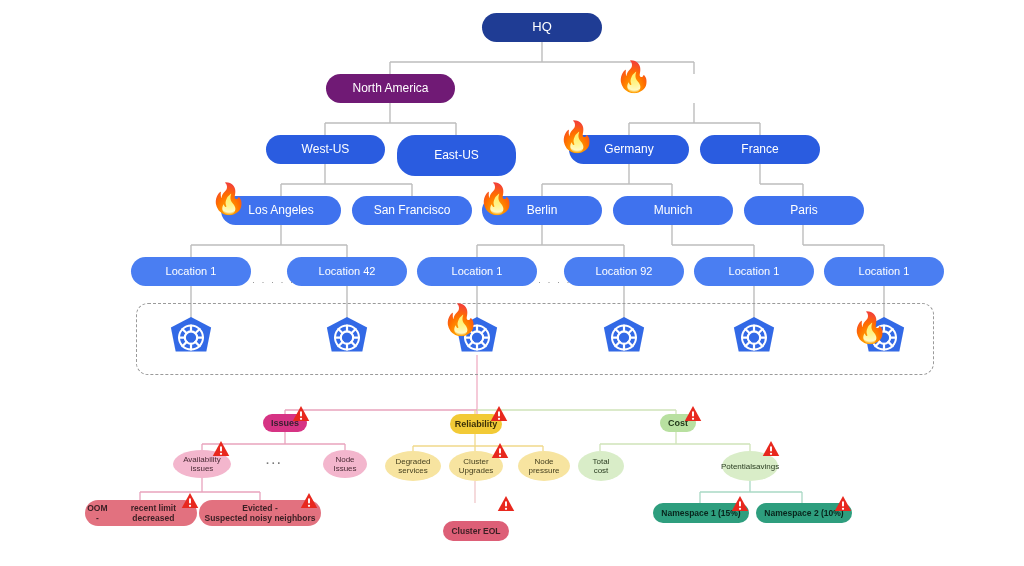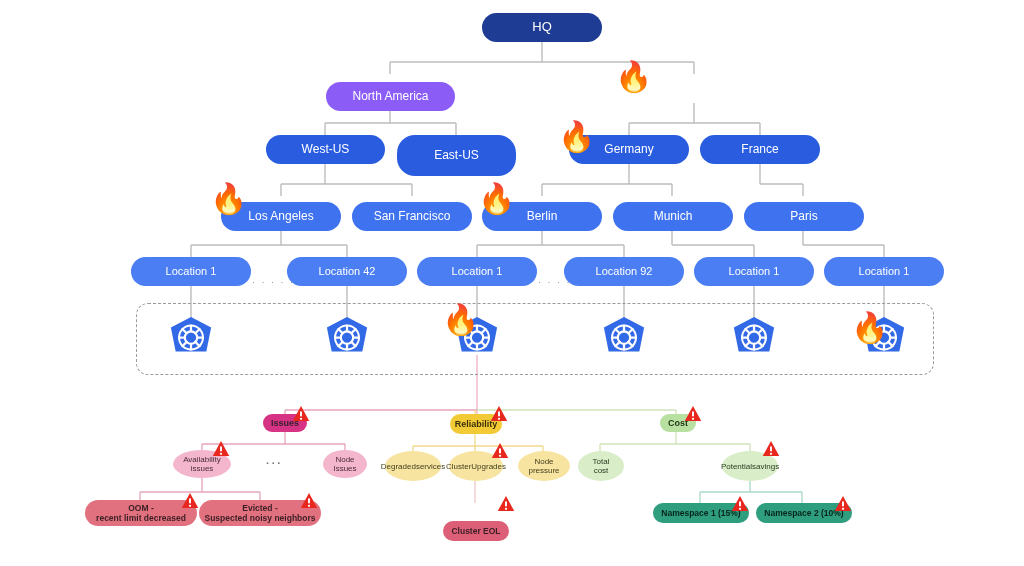--- a/index.html
+++ b/index.html
@@ -6,23 +6,23 @@
   body{width:1024px;height:566px;position:relative;overflow:hidden;
        font-family:"Liberation Sans","DejaVu Sans",sans-serif;}
   #stage{position:absolute;left:0;top:0;width:1024px;height:566px;}
   svg.lines{position:absolute;left:0;top:0;width:1024px;height:566px;pointer-events:none;}
 
   
   .node{position:absolute;display:flex;align-items:center;justify-content:center;
         border-radius:18px;color:#ffffff;box-sizing:border-box;
         text-align:center;line-height:1.1;z-index:3;white-space:nowrap;}
   .n-hq{background:#1f3c94;font-size:13px;}
-  .n-l2{background:#8b5cf6;font-size:12px;margin-top:8px;}
+  .n-l2{background:#701a75;font-size:12px;}
   .n-l3{background:#2a5ce0;font-size:12px;}
-  .n-l4{background:#3f72ee;font-size:12px;margin-top:6px;}
+  .n-l4{background:#3f72ee;font-size:12px;}
   .n-l5{background:#4a7ef2;font-size:11px;}
 
   
   .bnode{position:absolute;display:flex;align-items:center;justify-content:center;
          box-sizing:border-box;text-align:center;z-index:3;font-weight:bold;}
   .pill{border-radius:14px;}
   .ell{border-radius:50%;}
   .c-issues{background:#d63384;color:#3a2030;font-size:9px;}
   .c-pink-l{background:#f3b6cd;color:#4a2a35;font-size:8px;font-weight:normal;}
   .c-pink-d{background:#e2717f;color:#3a1f24;font-size:8.5px;}
@@ -327,38 +327,38 @@
   <div class="bnode ell c-pink-l" style="left:173px;top:450px;width:58px;height:28px;flex-direction:column;">
     <span>Availability</span>
     <span>issues</span>
   </div>
   <div class="bnode ell c-pink-l" style="left:323px;top:450px;width:44px;height:28px;flex-direction:column;">
     <span>Node</span>
     <span>Issues</span>
   </div>
   <div class="dots3" style="left:266px;top:457px;">···</div>
 
-  <div class="bnode pill c-pink-d" style="left:85px;top:500px;width:112px;height:26px;flex-direction:column;">
+  <div class="bnode pill c-pink-d" style="left:85px;top:500px;width:112px;height:26px;">
     <span>OOM -</span>
     <span>recent limit decreased</span>
   </div>
   <div class="bnode pill c-pink-d" style="left:199px;top:500px;width:122px;height:26px;flex-direction:column;">
     <span>Evicted -</span>
     <span>Suspected noisy neighbors</span>
   </div>
 
   <div class="bnode pill c-yellow-d" style="left:450px;top:414px;width:52px;height:20px;">
     <span>Reliability</span>
   </div>
 
-  <div class="bnode ell c-yellow-l" style="left:385px;top:451px;width:56px;height:30px;flex-direction:row;">
+  <div class="bnode ell c-yellow-l" style="left:385px;top:451px;width:56px;height:30px;flex-direction:column;">
     <span>Degraded</span>
     <span>services</span>
   </div>
-  <div class="bnode ell c-yellow-l" style="left:449px;top:451px;width:54px;height:30px;flex-direction:row;">
+  <div class="bnode ell c-yellow-l" style="left:449px;top:451px;width:54px;height:30px;flex-direction:column;">
     <span>Cluster</span>
     <span>Upgrades</span>
   </div>
   <div class="bnode ell c-yellow-l" style="left:518px;top:451px;width:52px;height:30px;flex-direction:column;">
     <span>Node</span>
     <span>pressure</span>
   </div>
 
   <div class="bnode pill c-red" style="left:443px;top:521px;width:66px;height:20px;">
     <span>Cluster EOL</span>

